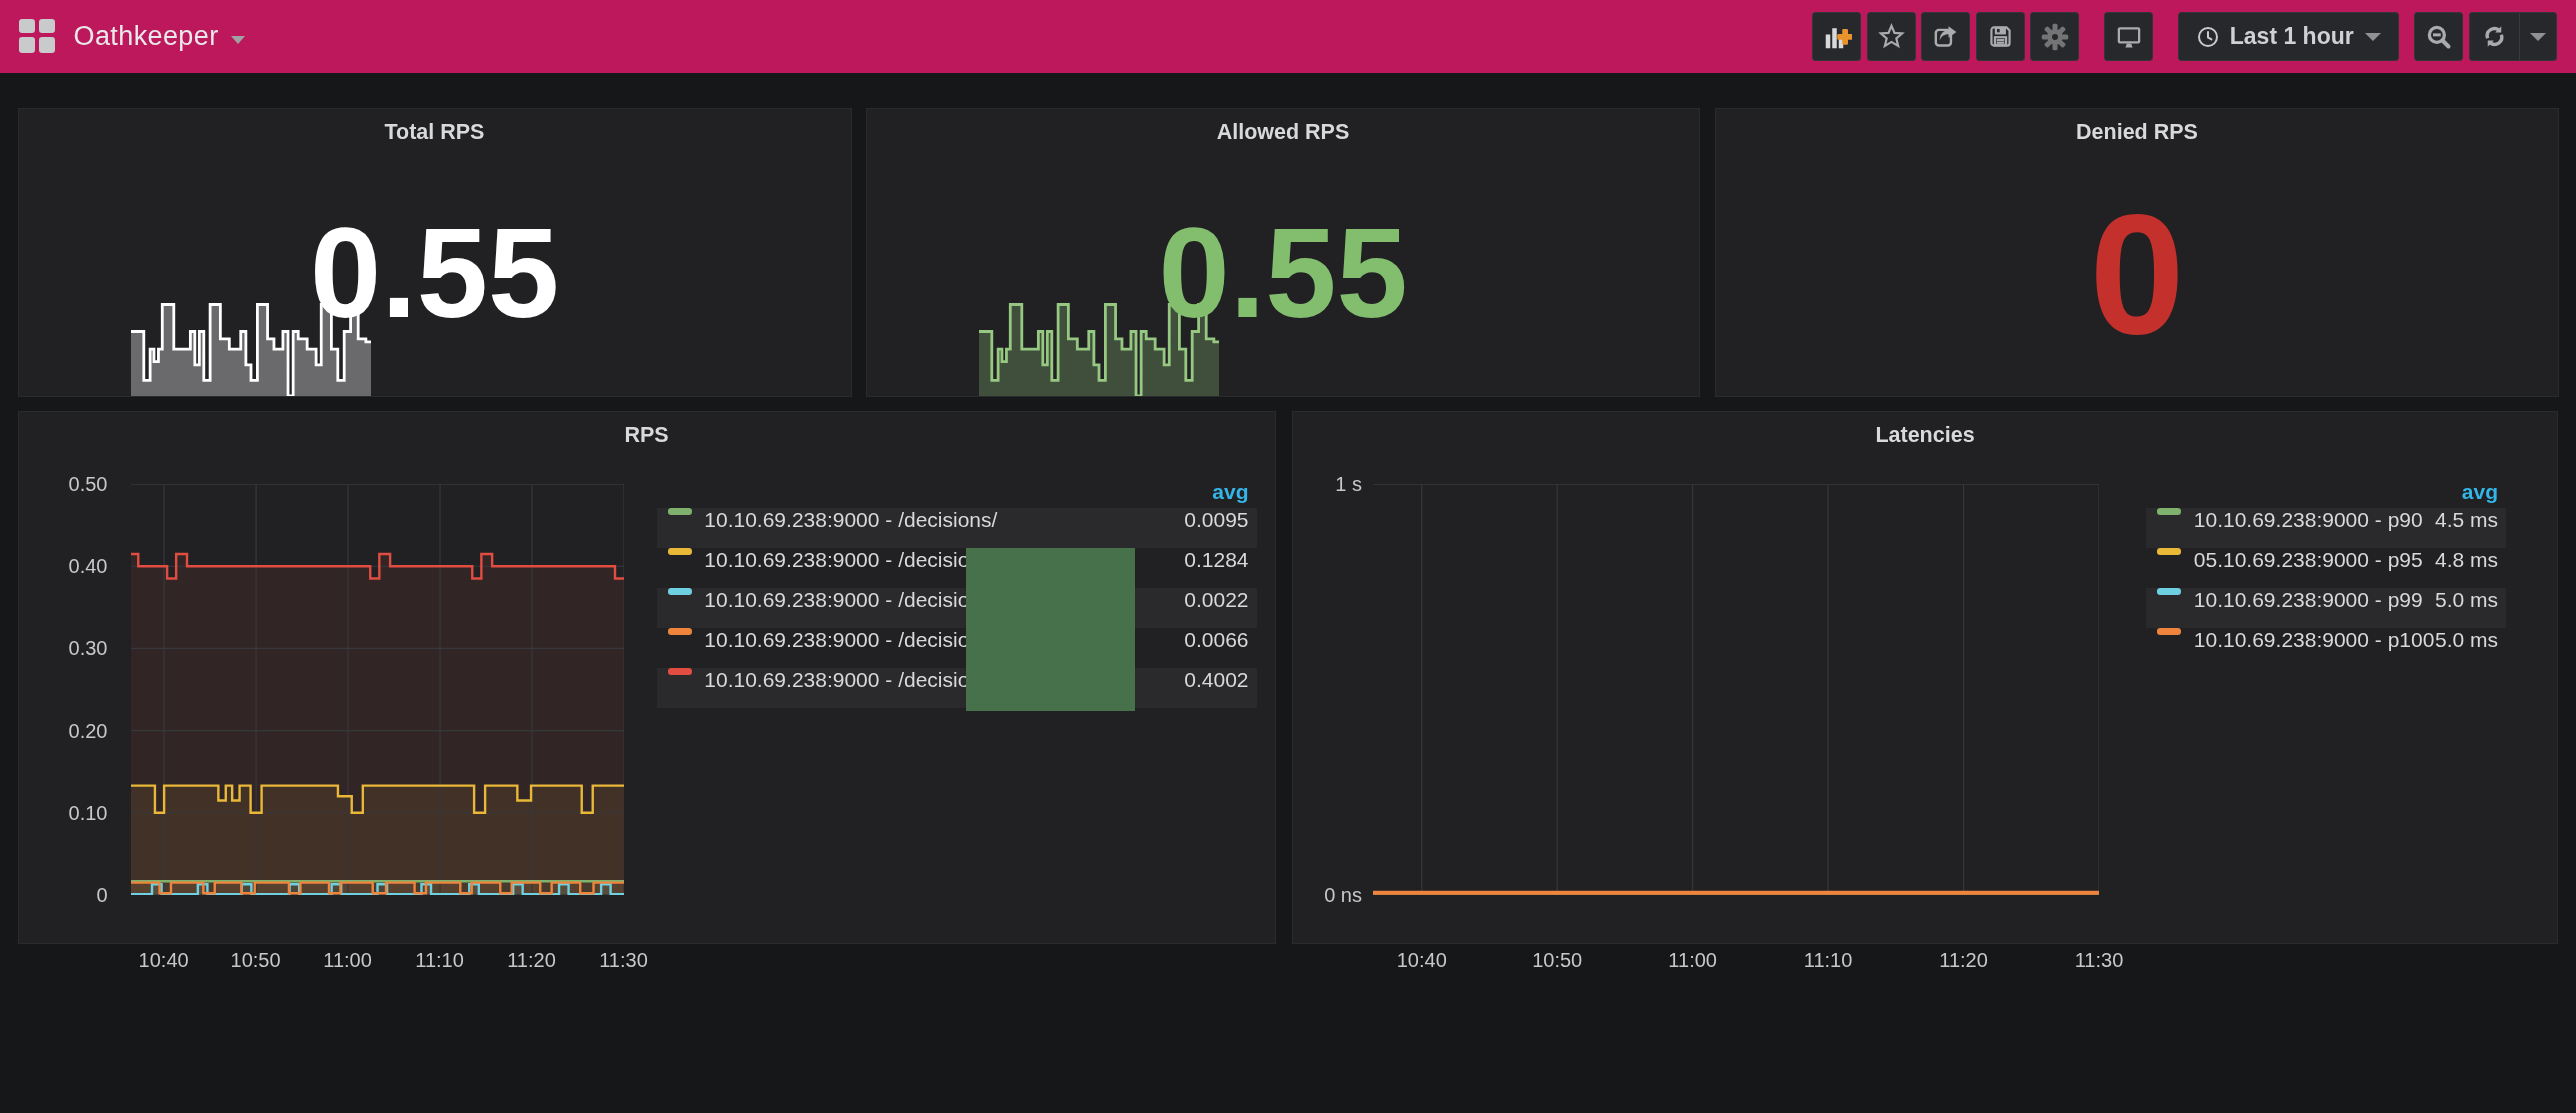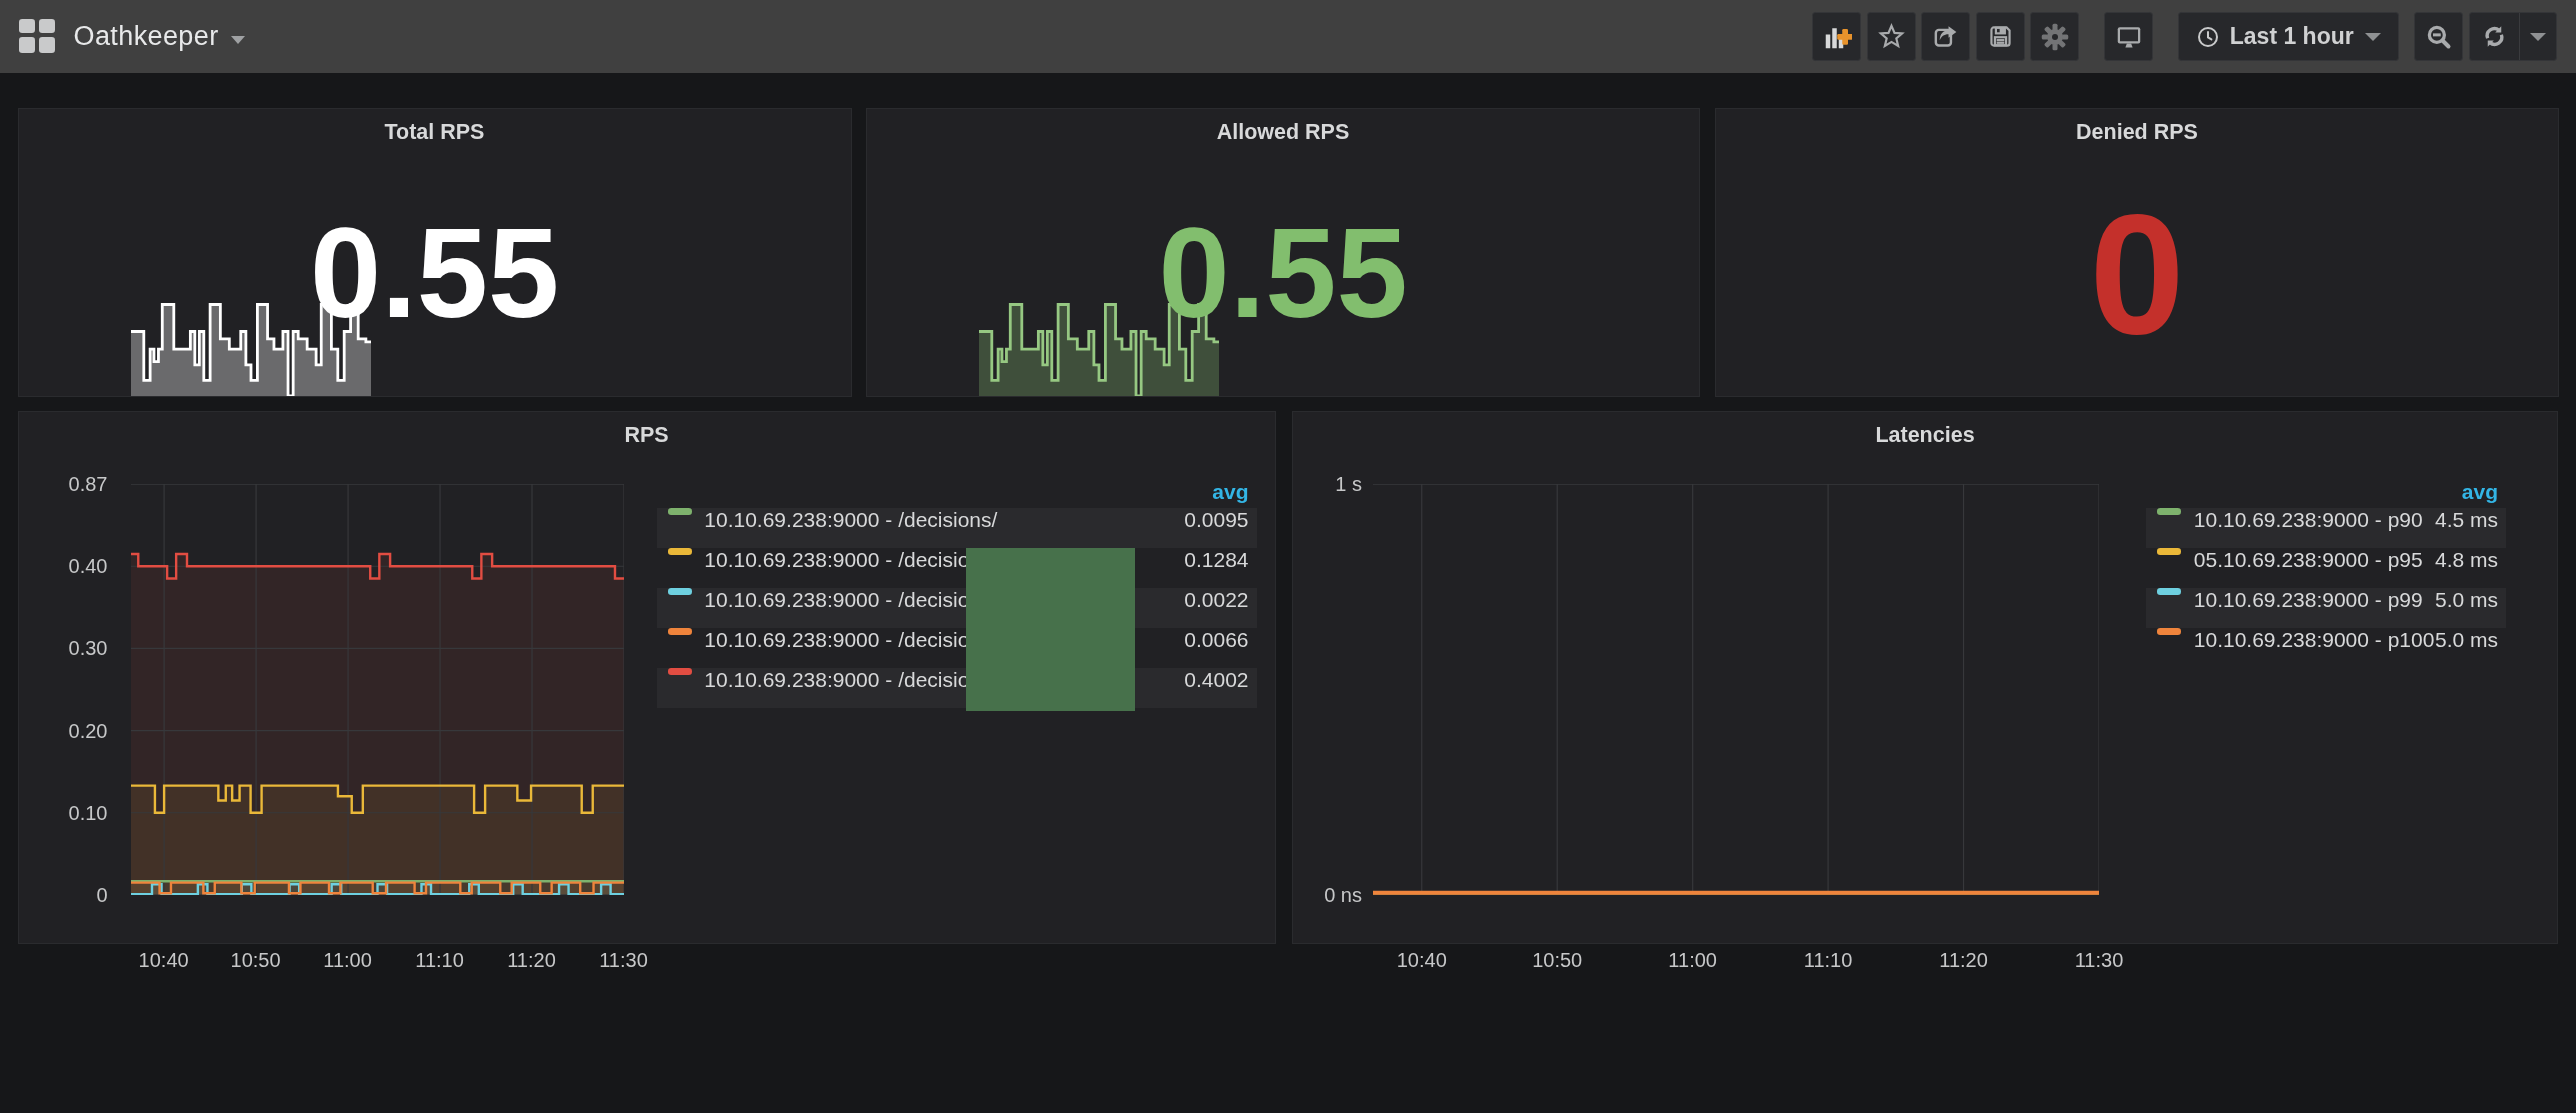--- a/index.html
+++ b/index.html
@@ -1,21 +1,21 @@
 <!DOCTYPE html>
 <html style="font-size:12.8px"><head>
 <meta charset="utf-8">
 <style>
   * { margin:0; padding:0; box-sizing:border-box; }
   html,body { width:2576px; height:1113px; background:#161719; overflow:hidden;
     font-family:"Liberation Sans", sans-serif; color:#d8d9da; }
 
   
   .navbar { position:absolute; left:0; top:0; width:2576px; height:73px;
-    background:#404040; display:flex; align-items:center; padding:0 19px; }
+    background:#be185d; display:flex; align-items:center; padding:0 19px; }
   .logo-grid { width:37px; height:35px; display:grid; grid-template-columns:16px 16px;
     grid-template-rows:13.6px 16.7px; gap:4px; margin-right:17.5px; }
   .logo-grid div { background:#c9cacb; border-radius:3.2px; }
   .dash-title { font-size:27px; font-weight:500; color:#e8e9ea; letter-spacing:0.4px; }
   .title-caret { width:0; height:0; border-left:7.2px solid transparent; border-right:7.2px solid transparent;
     border-top:8px solid #9fa1a3; margin-left:12.8px; margin-top:6.4px; }
   .nav-right { margin-left:auto; display:flex; align-items:center; }
   .nav-btn { height:49px; min-width:49px; background:#27282b; border:0.8px solid #343538;
     border-radius:3.2px; display:flex; align-items:center; justify-content:center; margin-left:5.6px;
     color:#b4b6b8; }
@@ -197,21 +197,21 @@
 </div>
 
 <div class="panel" id="panel-denied">
   <div class="panel-title">Denied RPS</div>
   <div class="stat-value" style="color: rgb(196, 48, 43);">0</div>
 </div>
 
 <div class="panel" id="panel-rps">
   <div class="panel-title">RPS</div>
   <div class="y-ticks" id="rps-yticks">
-      <span style="top: 0%;">0.87</span>
+      <span style="top: 0%;">0.50</span>
       <span style="top: 20%;">0.40</span>
       <span style="top: 40%;">0.30</span>
       <span style="top: 60%;">0.20</span>
       <span style="top: 80%;">0.10</span>
       <span style="top: 100%;">0</span>
     </div>
   <svg class="chart-svg" id="rps-svg" width="493" height="411" viewBox="0 0 618 515">
       <polygon points="0.0,497.8 618.0,497.8 618,515 0,515" fill="#7eb26d" fill-opacity="0.09"></polygon>
       <polygon points="0.0,378.0 30.0,378.0 30.0,412.0 41.5,412.0 41.5,378.0 109.5,378.0 109.5,396.6 118.8,396.6 118.8,378.0 126.8,378.0 126.8,396.6 136.1,396.6 136.1,378.0 149.9,378.0 149.9,412.0 163.7,412.0 163.7,378.0 259.4,378.0 259.4,391.4 276.7,391.4 276.7,412.0 290.6,412.0 290.6,378.0 430.1,378.0 430.1,412.0 443.9,412.0 443.9,378.0 484.3,378.0 484.3,396.6 501.5,396.6 501.5,378.0 565.0,378.0 565.0,412.0 578.8,412.0 578.8,378.0 618.0,378.0 618,515 0,515" fill="#eab839" fill-opacity="0.09"></polygon>
       <polygon points="0.0,514.0 26.3,514.0 26.3,501.6 38.3,501.6 38.3,514.0 83.8,514.0 83.8,501.6 95.8,501.6 95.8,514.0 138.9,514.0 138.9,501.6 150.9,501.6 150.9,514.0 198.8,514.0 198.8,501.6 210.8,501.6 210.8,514.0 251.5,514.0 251.5,501.6 263.5,501.6 263.5,514.0 309.0,514.0 309.0,501.6 321.0,501.6 321.0,514.0 364.1,514.0 364.1,501.6 376.1,501.6 376.1,514.0 424.0,514.0 424.0,501.6 436.0,501.6 436.0,514.0 479.1,514.0 479.1,501.6 491.0,501.6 491.0,514.0 536.6,514.0 536.6,501.6 548.5,501.6 548.5,514.0 589.3,514.0 589.3,501.6 601.2,501.6 601.2,514.0 618.0,514.0 618,515 0,515" fill="#6ed0e0" fill-opacity="0.09"></polygon>

